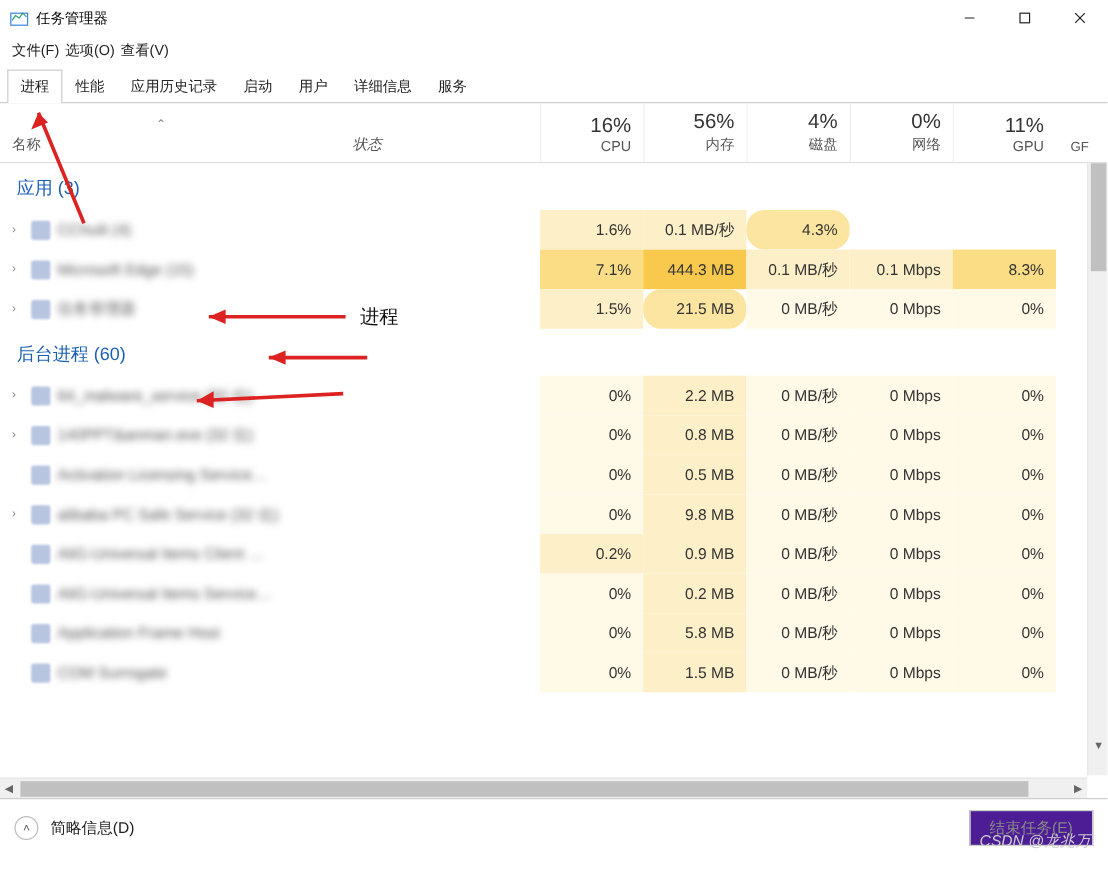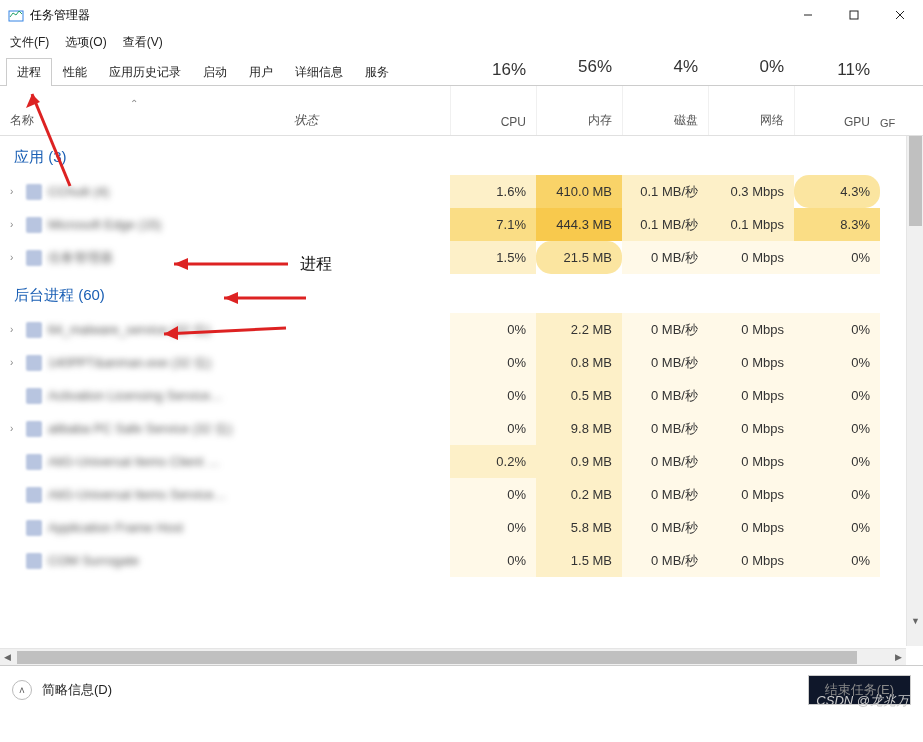--- a/index.html
+++ b/index.html
@@ -5,37 +5,37 @@
 * { box-sizing: border-box; margin: 0; padding: 0; font-family: "Microsoft YaHei", "Segoe UI", sans-serif; }
 body { background: #fff; width: 923px; height: 742px; overflow: hidden; position: relative; }
 
 .titlebar { height: 30px; display: flex; align-items: center; padding: 0 0 0 8px; font-size: 12px; }
 .titlebar .app-icon { width: 16px; height: 16px; margin-right: 6px; display:inline-block; }
 .titlebar .title { flex: 1; }
 .win-controls { display: flex; }
 .win-controls div { width: 46px; height: 30px; display:flex; align-items:center; justify-content:center; font-size:12px; color:#222; }
 .win-controls svg { width:10px; height:10px; }
 
-.menubar { height: 24px; display: flex; align-items:center; padding: 0 8px; font-size: 12px; gap: 12px; color:#222;text-align:right; }
+.menubar { height: 24px; display: flex; align-items:center; padding: 0 8px; font-size: 12px; gap: 1px; color:#222;text-align:right; }
 .menubar span { padding: 2px 2px; }
 
 .tabs { display: flex; border-bottom: 1px solid #ccc; padding-left: 6px; font-size: 12px; margin-top:4px;}
 .tabs .tab { padding: 5px 10px 5px 10px; border: 1px solid transparent; border-bottom:none; margin-bottom:-1px; color:#222;}
 .tabs .tab.active { border-color:#ccc; background:#fff; }
 
 .content { position: relative; height: 580px; border-bottom:1px solid #ccc; }
 
 .table-header { display:flex; height:50px; border-bottom:1px solid #e0e0e0; font-size:12px; color:#555; }
 .th-name { flex: 0 0 290px; display:flex; align-items:flex-end; padding:0 0 6px 10px; position:relative;}
 .th-sort { position:absolute; left:130px; top:12px; font-size:10px; color:#888;}
 .th-status { flex: 0 0 160px; display:flex; align-items:flex-end; padding:0 0 6px 4px;font-style:italic;}
-.th-col { flex: 0 0 86px; display:flex; flex-direction:column; align-items:flex-end; justify-content:flex-end; padding:4px 10px 6px 4px; border-left:1px solid #f0f0f0;gap:35px;}
+.th-col { flex: 0 0 86px; display:flex; flex-direction:column; align-items:flex-end; justify-content:flex-end; padding:4px 10px 6px 4px; border-left:1px solid #f0f0f0;}
 .th-col .pct { font-size:17px; color:#333; }
 .th-col .lbl { font-size:12px; color:#555; }
-.th-last { flex:0 0 18px; display:flex; align-items:flex-end; padding-bottom:6px; font-size:11px;}
+.th-last { flex:0 0 18px; display:flex; align-items:flex-end; padding-bottom:6px; font-size:11px;margin-left:12px;}
 
 .tbody { height: 510px; overflow:hidden; position:relative;}
 .scrollbar-v { position:absolute; right:0; top:50px; width:17px; height:510px; background:#f0f0f0; border-left:1px solid #e5e5e5;}
 .scrollbar-v .thumb { position:absolute; top:0; left:2px; width:13px; height:90px; background:#c0c0c0;}
 .scrollbar-v .arrow { position:absolute; left:4px; font-size:9px; color:#666;}
 .scrollbar-v .arrow.up { top:2px;}
 .scrollbar-v .arrow.down { bottom:20px;}
 
 .scrollbar-h { position:absolute; left:0; bottom:0; height:17px; width:906px; background:#f0f0f0; border-top:1px solid #e5e5e5;}
 .scrollbar-h .thumb { position:absolute; left:17px; top:2px; height:13px; width:840px; background:#c0c0c0;}
@@ -55,21 +55,21 @@
 .h0 { background:#fff9e8; }
 .h1 { background:#fdf0c8; }
 .h2 { background:#fbe5a0;border-radius:15px; }
 .h3 { background:#fadd85; }
 .h4 { background:#f9d368; }
 .h5 { background:#f8c94d; }
 
 .footer { height:48px; display:flex; align-items:center; padding:0 12px; justify-content:space-between;}
 .footer-left { display:flex; align-items:center; gap:10px; font-size:13px; color:#222;}
 .chev-btn { width:20px; height:20px; border:1px solid #bbb; border-radius:50%; display:flex; align-items:center; justify-content:center; font-size:10px; color:#555;}
-.end-btn { padding:5px 16px; font-size:13px; border:1px solid #ccc; background:#0f172a; color:#888;}
+.end-btn { padding:5px 16px; font-size:13px; border:1px solid #ccc; background:#4c1d95; color:#888;}
 
 .watermark { position:absolute; right:14px; bottom:32px; font-size:13px; color:#ccc; font-style:italic; pointer-events:none;}
 
 
 .arrow-ann { position:absolute; pointer-events:none; }
 .arrow-ann line { stroke:#d22; stroke-width:3; }
 .arrow-ann polygon { fill:#d22; }
 .ann-label { position:absolute; font-size:16px; color:#111; pointer-events:none;}
 </style>
 </head>
@@ -154,23 +154,21 @@
 
   <div class="tbody" id="tbody">
       <div class="group-header">应用 (3)</div>
       <div class="row">
         <div class="c-name">
           <span class="chev">›</span>
     <span class="ico"></span>
     <span class="pname">CChuili (4)</span>
         </div>
         <div class="c-cell h1">1.6%</div>
-        <div class="c-cell h4">410.0 MB</div>
         <div class="c-cell h1">0.1 MB/秒</div>
-        <div class="c-cell h1">0.3 Mbps</div>
         <div class="c-cell h2">4.3%</div>
       </div>
       <div class="row">
         <div class="c-name">
           <span class="chev">›</span>
     <span class="ico"></span>
     <span class="pname">Microsoft Edge (15)</span>
         </div>
         <div class="c-cell h3">7.1%</div>
         <div class="c-cell h5">444.3 MB</div>

